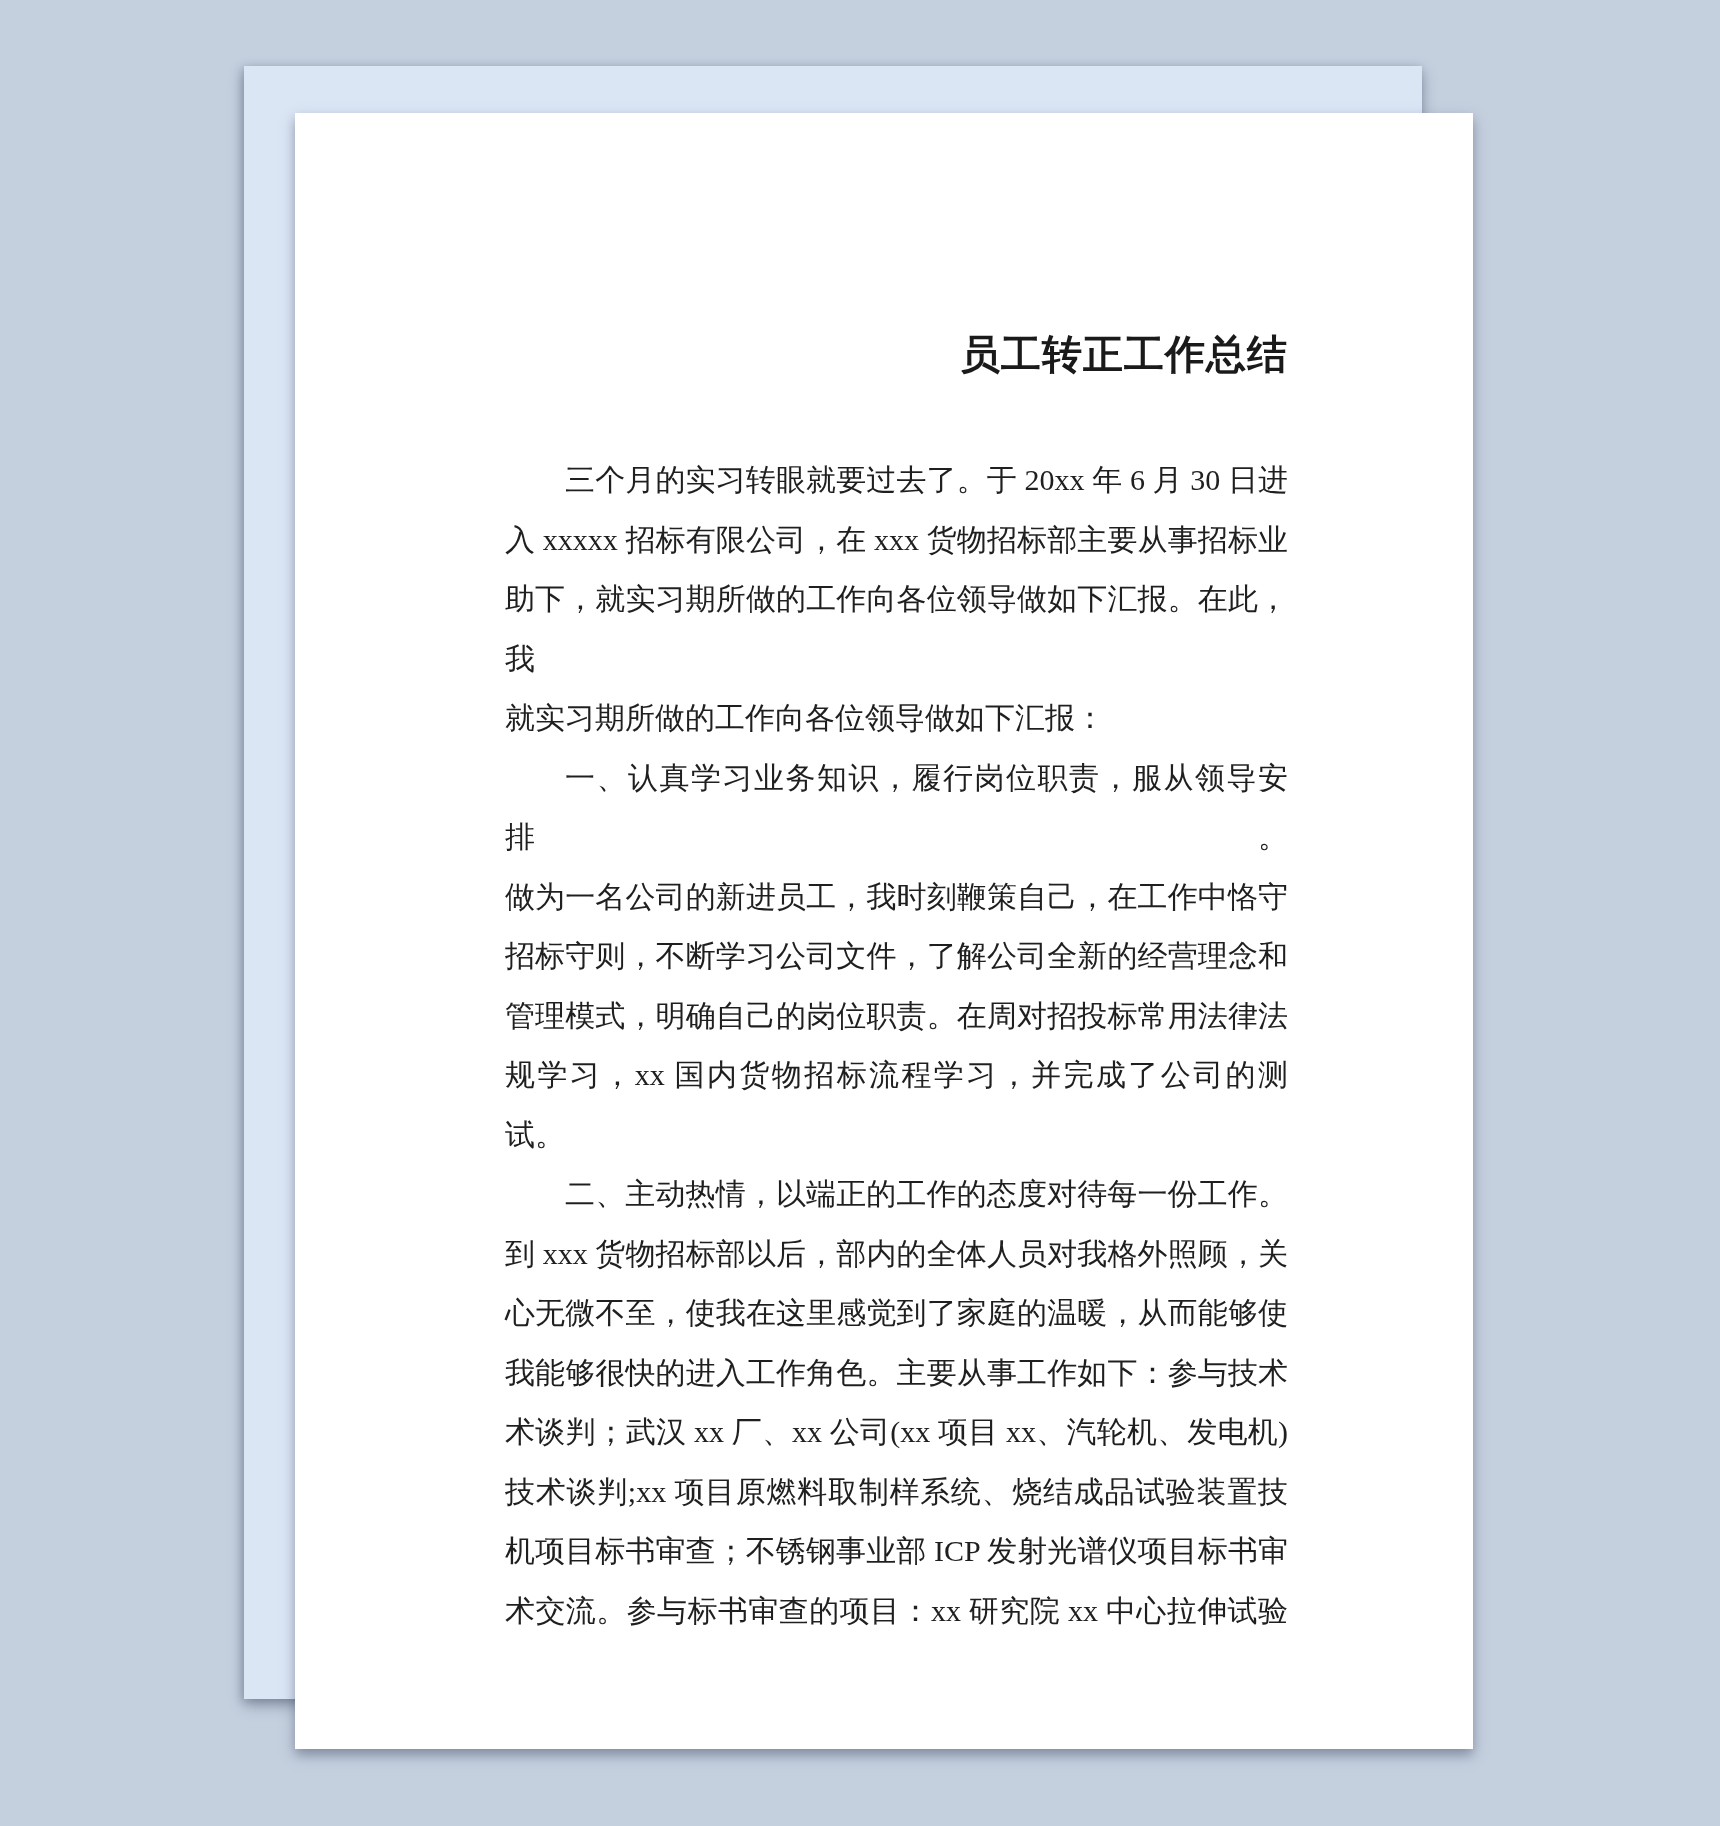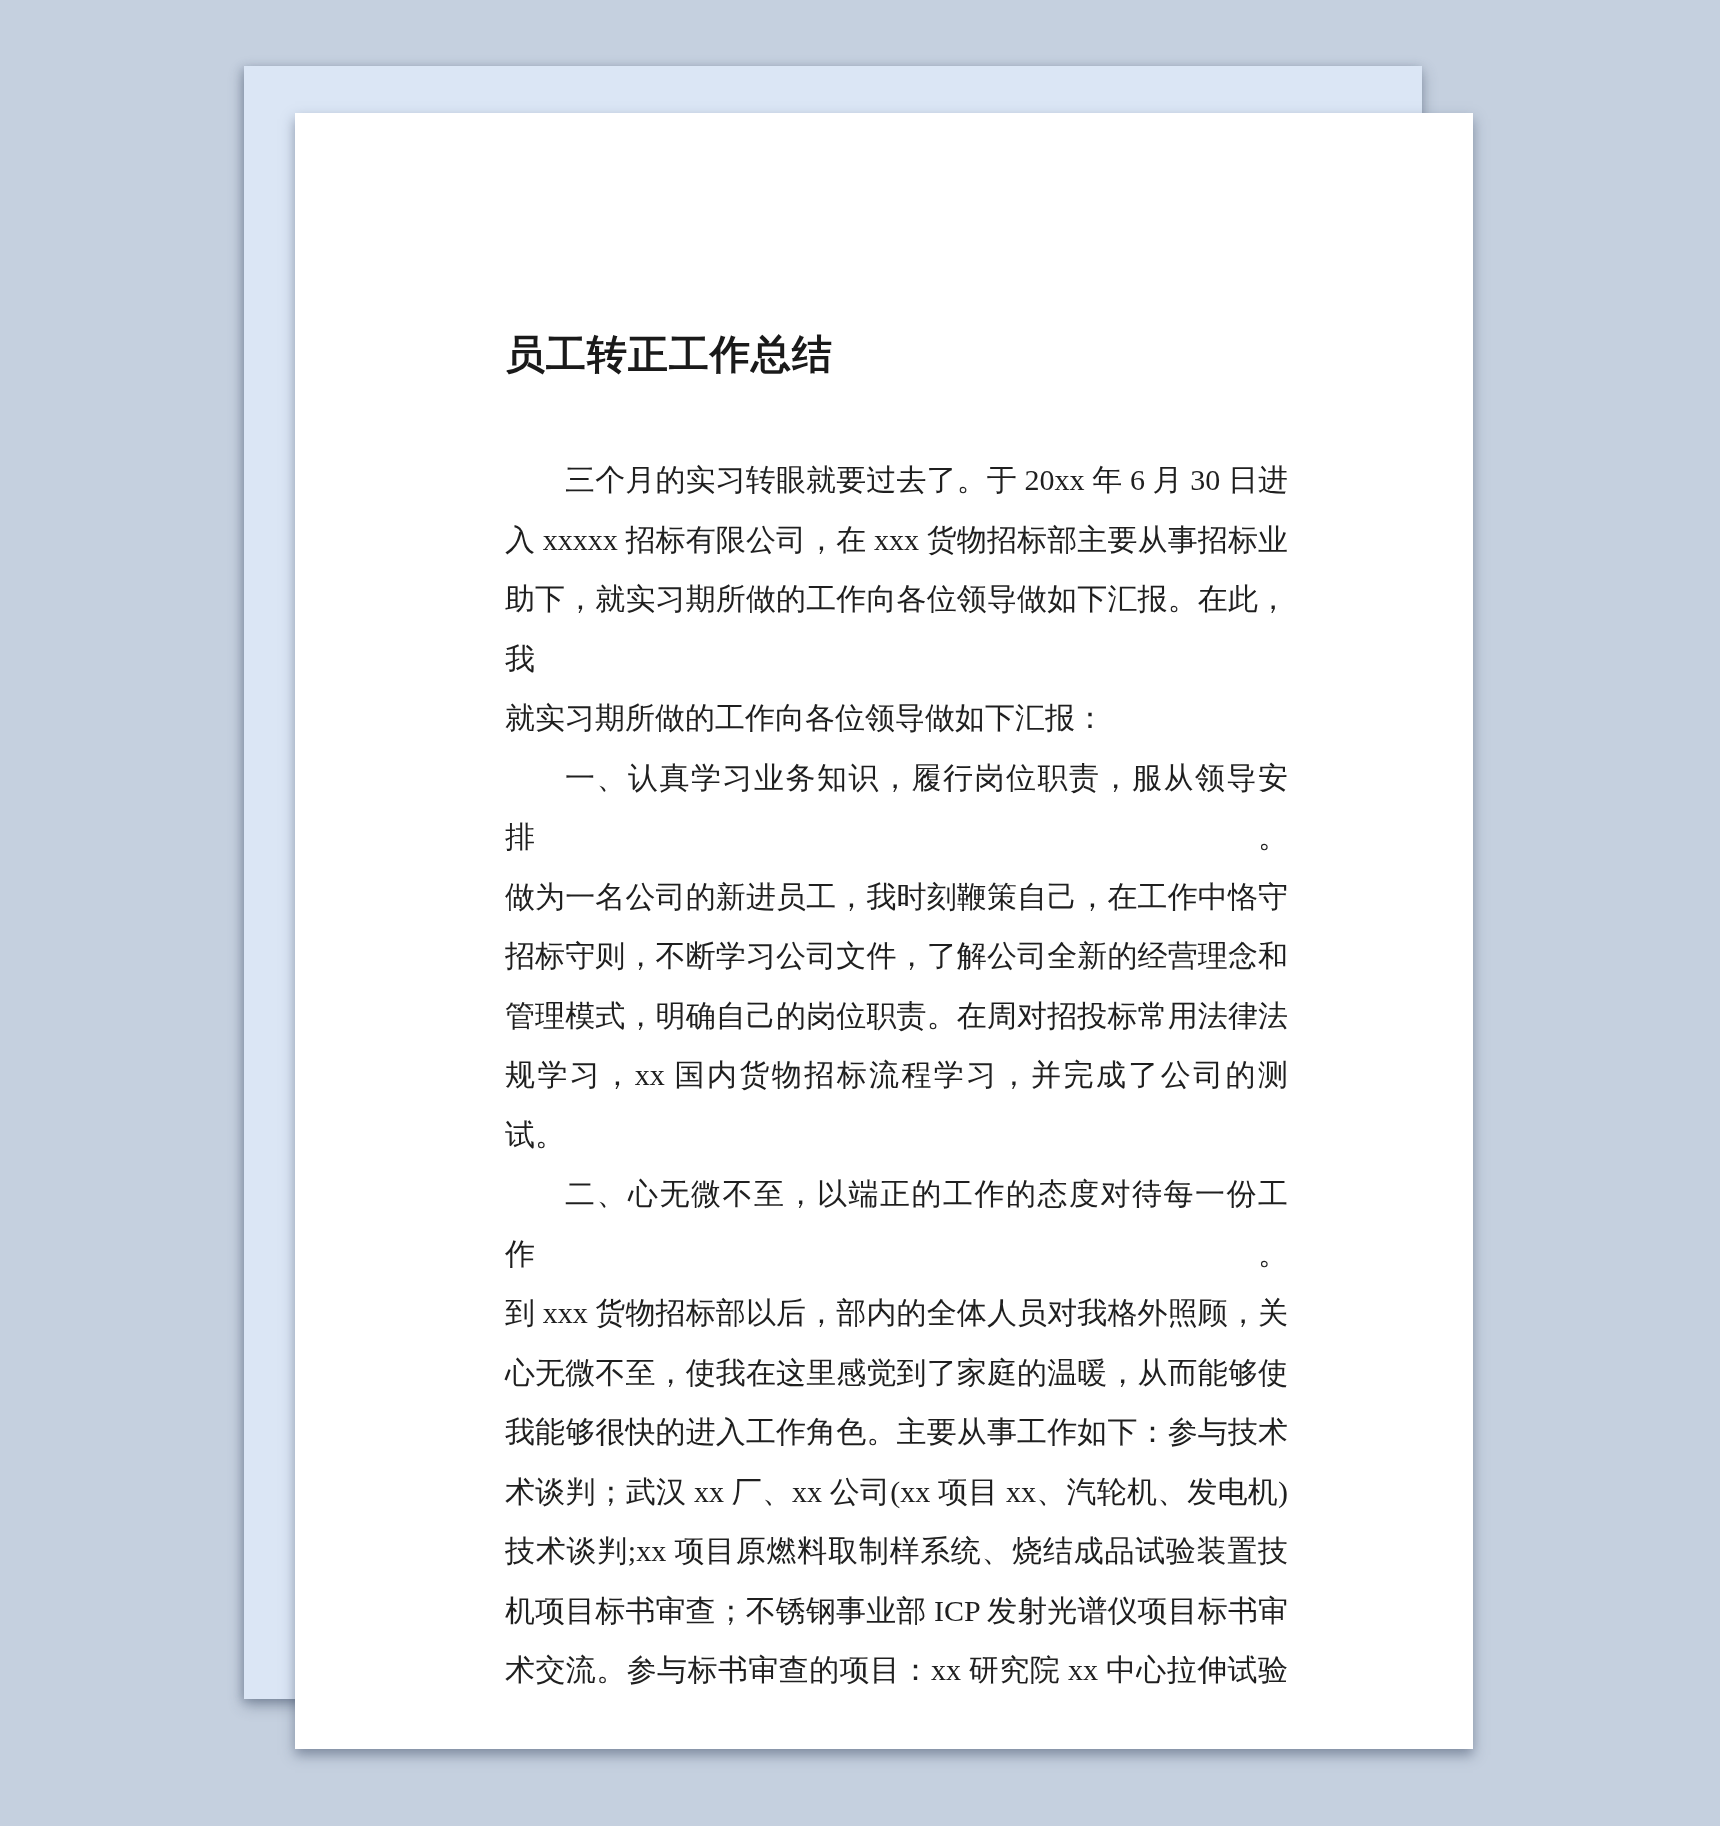--- a/index.html
+++ b/index.html
@@ -30,21 +30,21 @@
     box-shadow: 0 6px 12px rgba(55, 70, 95, 0.5);
     box-sizing: border-box;
     padding: 0 185px 0 210px;
   }
   .doc-title {
     margin: 215px 0 0 0;
     font-family: "Liberation Sans", "DejaVu Sans", sans-serif;
     font-weight: bold;
     font-size: 40px;
     line-height: 52px;
-    text-align: left;
+    text-align: right;
     color: #1a1a1a;
     letter-spacing: 1px;
   }
   .doc-body {
     margin-top: 70px;
     color: #1f1f1f;
     font-size: 30px;
     line-height: 59.5px;
   }
   .line {
@@ -65,21 +65,21 @@
   <div class="doc-body">
     <div class="line indent">三个月的实习转眼就要过去了。于 20xx 年 6 月 30 日进</div>
     <div class="line">入 xxxxx 招标有限公司，在 xxx 货物招标部主要从事招标业</div>
     <div class="line">助下，就实习期所做的工作向各位领导做如下汇报。在此，我</div>
     <div class="line end">就实习期所做的工作向各位领导做如下汇报：</div>
     <div class="line indent">一、认真学习业务知识，履行岗位职责，服从领导安排。</div>
     <div class="line">做为一名公司的新进员工，我时刻鞭策自己，在工作中恪守</div>
     <div class="line">招标守则，不断学习公司文件，了解公司全新的经营理念和</div>
     <div class="line">管理模式，明确自己的岗位职责。在周对招投标常用法律法</div>
     <div class="line end">规学习，xx 国内货物招标流程学习，并完成了公司的测试。</div>
-    <div class="line indent">二、心无微不至，以端正的工作的态度对待每一份工作。</div>
+    <div class="line indent">二、主动热情，以端正的工作的态度对待每一份工作。</div>
     <div class="line">到 xxx 货物招标部以后，部内的全体人员对我格外照顾，关</div>
     <div class="line">心无微不至，使我在这里感觉到了家庭的温暖，从而能够使</div>
     <div class="line">我能够很快的进入工作角色。主要从事工作如下：参与技术</div>
     <div class="line">术谈判；武汉 xx 厂、xx 公司(xx 项目 xx、汽轮机、发电机)</div>
     <div class="line">技术谈判;xx 项目原燃料取制样系统、烧结成品试验装置技</div>
     <div class="line">机项目标书审查；不锈钢事业部 ICP 发射光谱仪项目标书审</div>
     <div class="line">术交流。参与标书审查的项目：xx 研究院 xx 中心拉伸试验</div>
   </div>
 </div>
 

